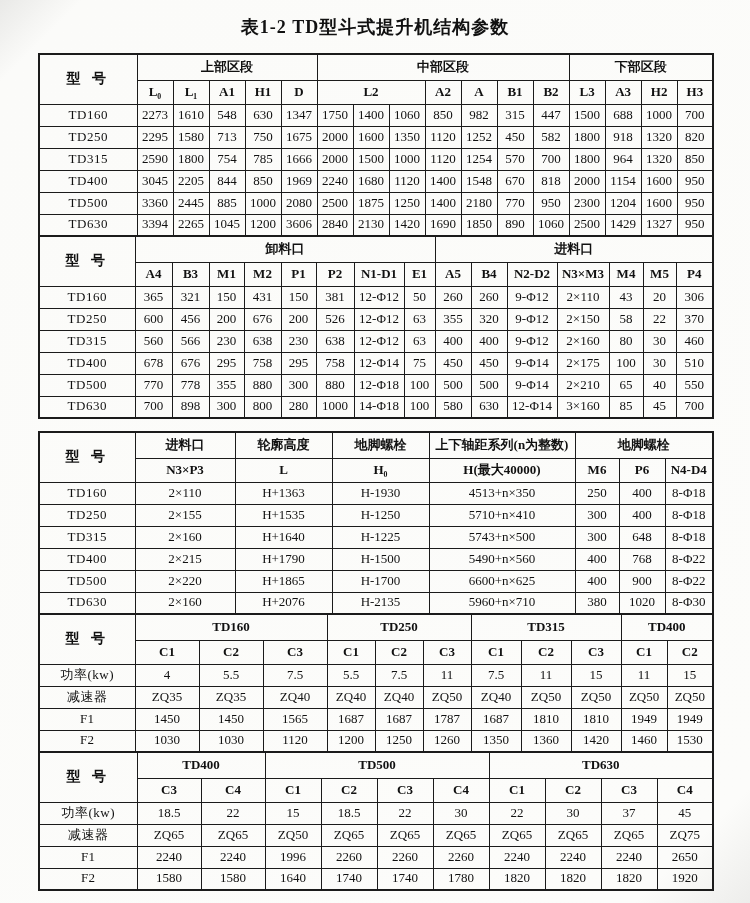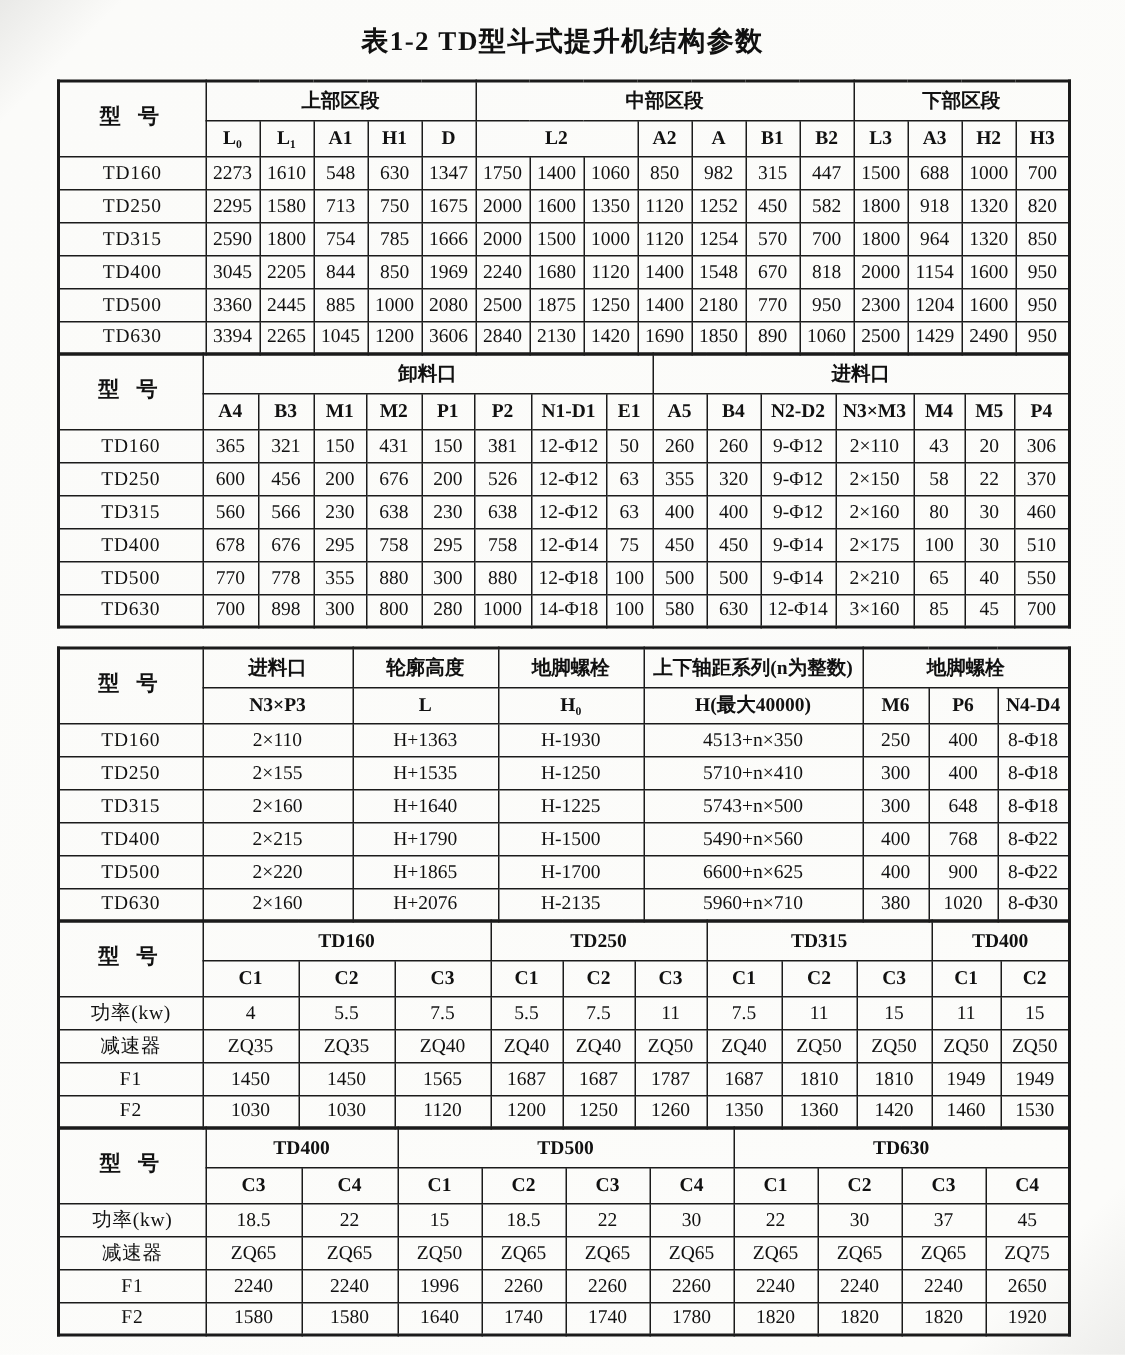--- a/index.html
+++ b/index.html
@@ -217,21 +217,21 @@
               <td>3606</td>
               <td>2840</td>
               <td>2130</td>
               <td>1420</td>
               <td>1690</td>
               <td>1850</td>
               <td>890</td>
               <td>1060</td>
               <td>2500</td>
               <td>1429</td>
-              <td>2490</td>
+              <td>1327</td>
               <td>950</td>
             </tr>
           </tbody>
       </table>
       <table class="stacked">
         <colgroup>
           <col style="width:96px">
           <col style="width:37px">
             <col style="width:37px">
             <col style="width:35px">

